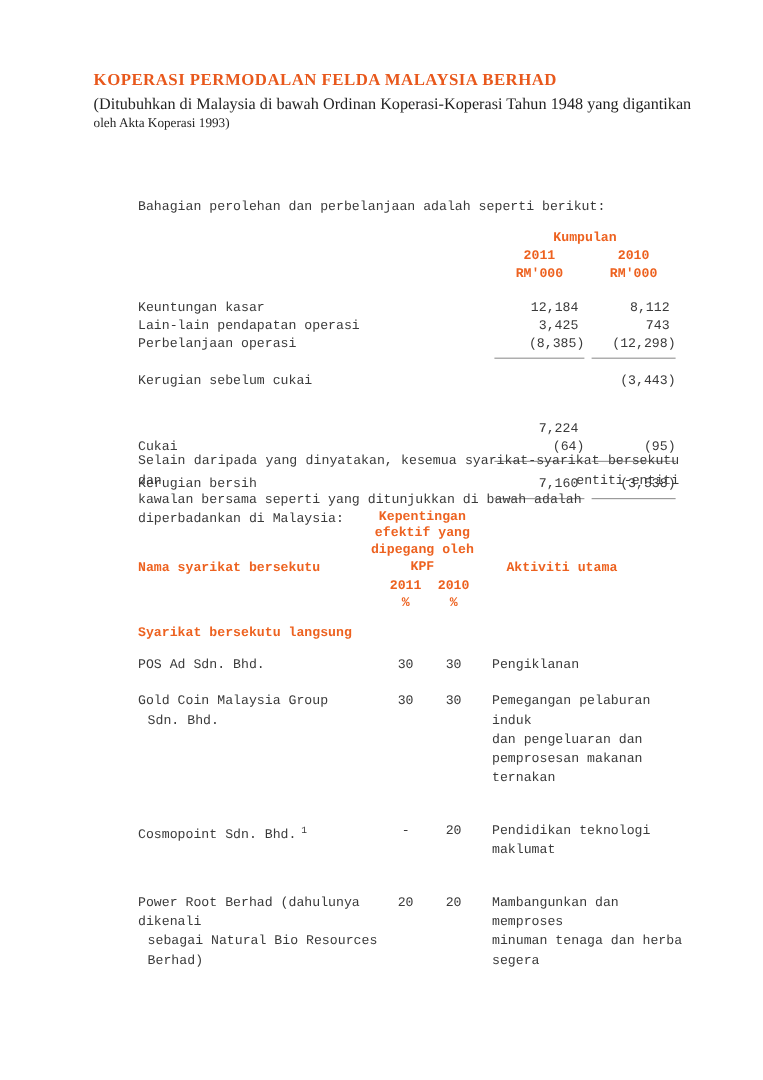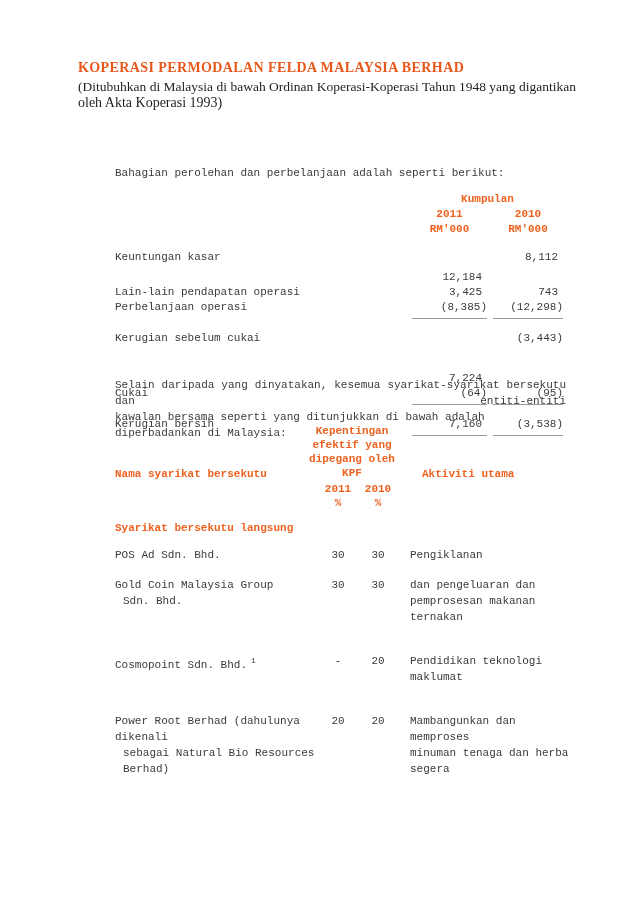--- a/index.html
+++ b/index.html
@@ -18,21 +18,21 @@
     font-family:"Liberation Serif", serif;
     color:#1f1f1f;
   }
   .doc-title {
     font-size:14px; font-weight:bold; letter-spacing:0.4px;
     color:#e8581c;
     margin-bottom:3px;
     white-space:nowrap;
   }
   .doc-sub1 { font-size:13.5px; line-height:16px; text-align:justify; text-align-last:justify; }
-  .doc-sub2 { font-size:14px; line-height:16px; }
+  .doc-sub2 { font-size:11px; line-height:16px; }
 
   
   .sans { font-family:Liberation Mono, monospace; font-size:11px; color:#3a3a3a; }
   .accent { color:#ed6220; font-weight:bold; }
 
   .intro { position:absolute; left:115px; top:167px; width:460px; }
 
   
   .fintable { position:absolute; left:115px; top:192px; width:448px; line-height:15px; }
   .frow { display:flex; align-items:flex-start; }
@@ -99,21 +99,21 @@
     </div>
     <div class="frow fh-center fin-units">
       <div class="flabel"></div>
       <div class="fv1 accent">RM'000</div>
       <div class="fgap"></div>
       <div class="fv2 accent">RM'000</div>
     </div>
 
     <div class="frow">
       <div class="flabel">Keuntungan kasar</div>
-      <div class="fv1 fv num" style="padding-right: 5px; margin-top: 20px;">12,184</div>
+      <div class="fv1 fv num" style="padding-right: 5px;">12,184</div>
       <div class="fgap"></div>
       <div class="fv2 fv num" style="padding-right: 5px;">8,112</div>
     </div>
     <div class="frow">
       <div class="flabel">Lain-lain pendapatan operasi</div>
       <div class="fv1 fv num" style="padding-right: 5px;">3,425</div>
       <div class="fgap"></div>
       <div class="fv2 fv num" style="padding-right: 5px;">743</div>
     </div>
     <div class="frow">
@@ -178,20 +178,21 @@
 
       <div class="arow arow-2">
         <div class="acol-name">
           <div>Gold Coin Malaysia Group</div>
           <div class="indent">Sdn. Bhd.</div>
         </div>
         <div class="acol-y1">30</div>
         <div class="acol-y2">30</div>
         <div class="acol-gap"></div>
         <div class="acol-act">
+          <div>Pemegangan pelaburan induk</div>
           <div>dan pengeluaran dan</div>
           <div>pemprosesan makanan ternakan</div>
         </div>
       </div>
 
       <div class="arow arow-3">
         <div class="acol-name">
           <div><span>Cosmopoint Sdn. Bhd.</span><sup>1</sup></div>
         </div>
         <div class="acol-y1">-</div>

